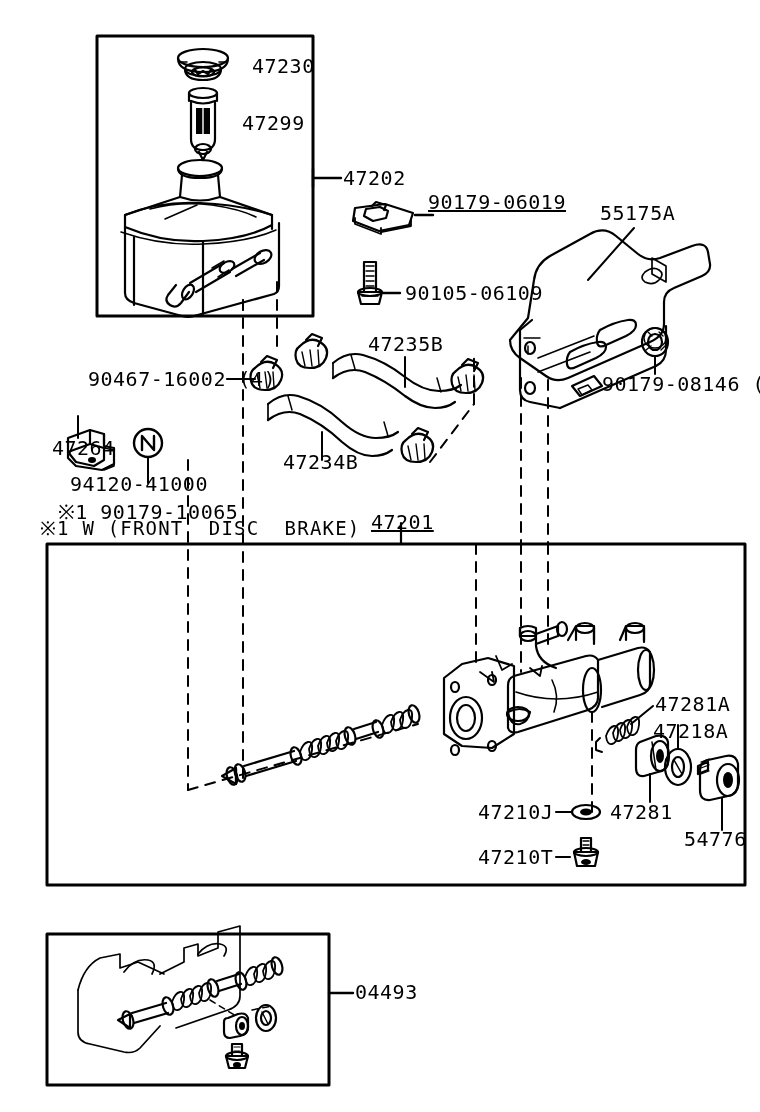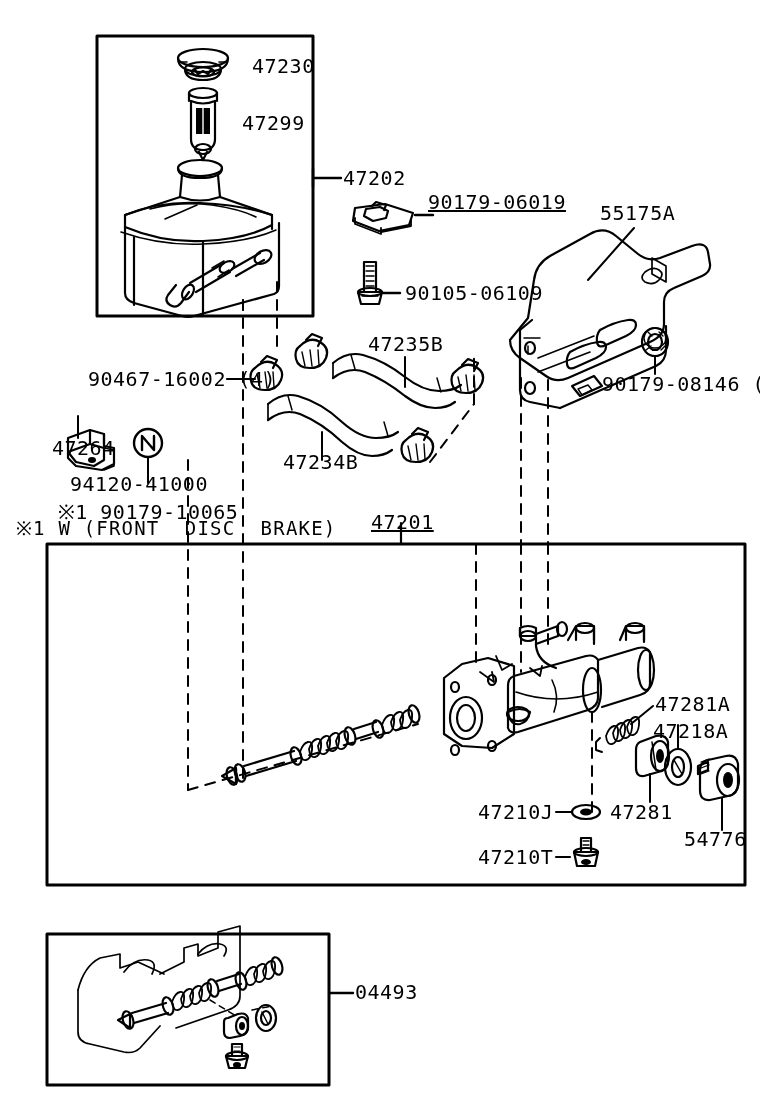--- a/index.html
+++ b/index.html
@@ -13,21 +13,21 @@
   .lbl{
     position:absolute;
     font-family:"DejaVu Sans Mono","Liberation Mono",monospace;
     font-size:20px;
     letter-spacing:0.5px;
     white-space:pre;
     line-height:1;
     color:#000;
   }
   .lbl.sm{font-size:20px;margin-top:8px;}
-  .lbl.note{font-size:19px;letter-spacing:1.2px;}
+  .lbl.note{font-size:19px;letter-spacing:1.2px;margin-left:24px;}
   .lbl.diagno{font-size:19px;letter-spacing:1px;margin-top:36px;}
 </style>
 </head>
 <body>
 
 <div id="stage">
 
   <svg class="art" viewBox="0 0 760 1112">
     <g fill="none" stroke="#000" stroke-width="2.2" stroke-linecap="round" stroke-linejoin="round">
 

